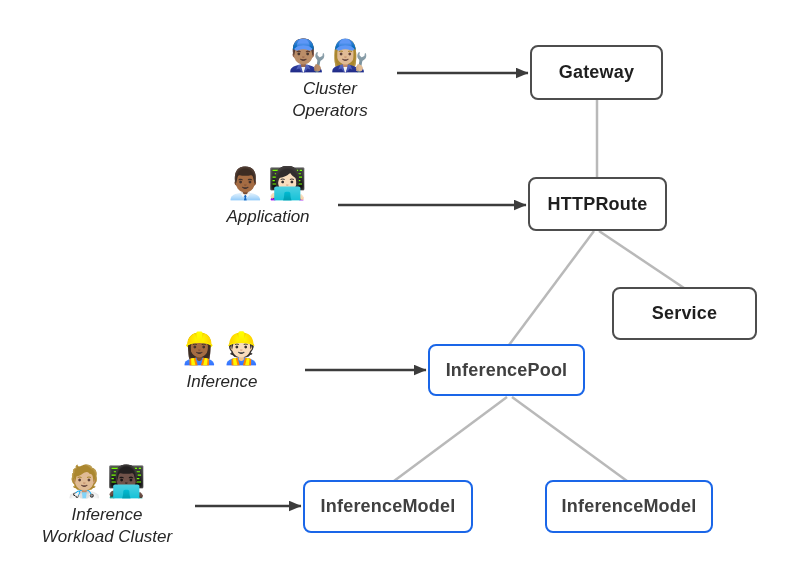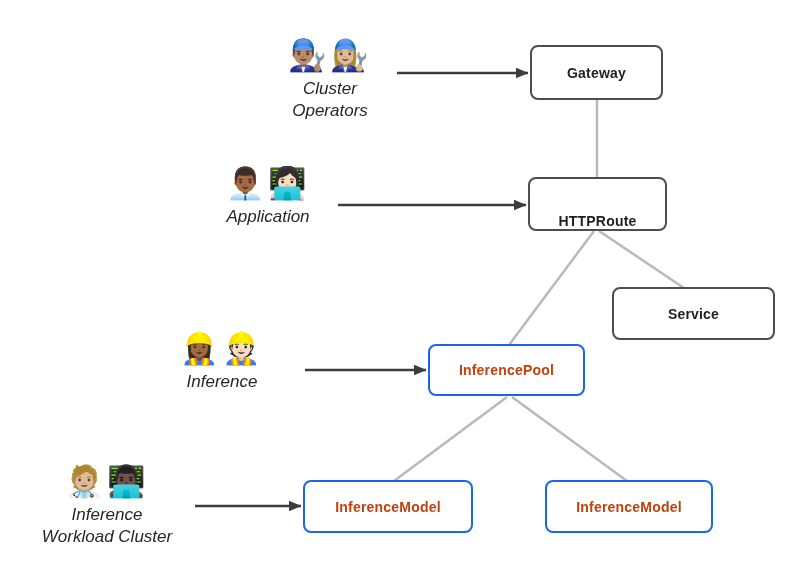--- a/index.html
+++ b/index.html
@@ -25,29 +25,29 @@
   }
   .node {
     position: absolute;
     z-index: 2;
     background: #ffffff;
     border: 2.5px solid #4d4d4d;
     border-radius: 8px;
     display: flex;
     align-items: center;
     justify-content: center;
-    font-size: 14px;
+    font-size: 18px;
     font-weight: 700;
     color: #1f1f1f;
     letter-spacing: 0.2px;
     box-sizing: border-box;
   }
   .node.ext {
     border-color: #1a66e8;
-    color: #c2410c;
+    color: #404040;
   }
   .persona {
     position: absolute;
     z-index: 2;
     text-align: center;
     color: #262626;
   }
   .persona .emoji {
     font-size: 31px;
     line-height: 40px;
@@ -57,22 +57,22 @@
   }
   .persona .plabel {
     font-size: 17px;
     line-height: 22px;
     white-space: nowrap;
     font-style: italic;
   }
 
   
   #node-gateway        { left: 530px; top: 45px;  width: 133px; height: 55px; }
-  #node-httproute      { left: 528px; top: 177px; width: 139px; height: 54px; align-items: flex-end; }
-  #node-service        { left: 612px; top: 287px; width: 163px; height: 53px; }
+  #node-httproute      { left: 528px; top: 177px; width: 139px; height: 54px; }
+  #node-service        { left: 612px; top: 287px; width: 145px; height: 53px; }
   #node-inferencepool  { left: 428px; top: 344px; width: 157px; height: 52px; }
   #node-inferencemodel-left  { left: 303px; top: 480px; width: 170px; height: 53px; }
   #node-inferencemodel-right { left: 545px; top: 480px; width: 168px; height: 53px; }
 
   
   #persona-cluster-operators        { left: 250px; top: 36px;  width: 160px; }
   #persona-application-developers   { left: 188px; top: 164px; width: 160px; }
   #persona-inference-platform-owners{ left: 142px; top: 329px; width: 160px; }
   #persona-inference-workload-owners{ left: 27px;  top: 462px; width: 160px; }
 </style>

